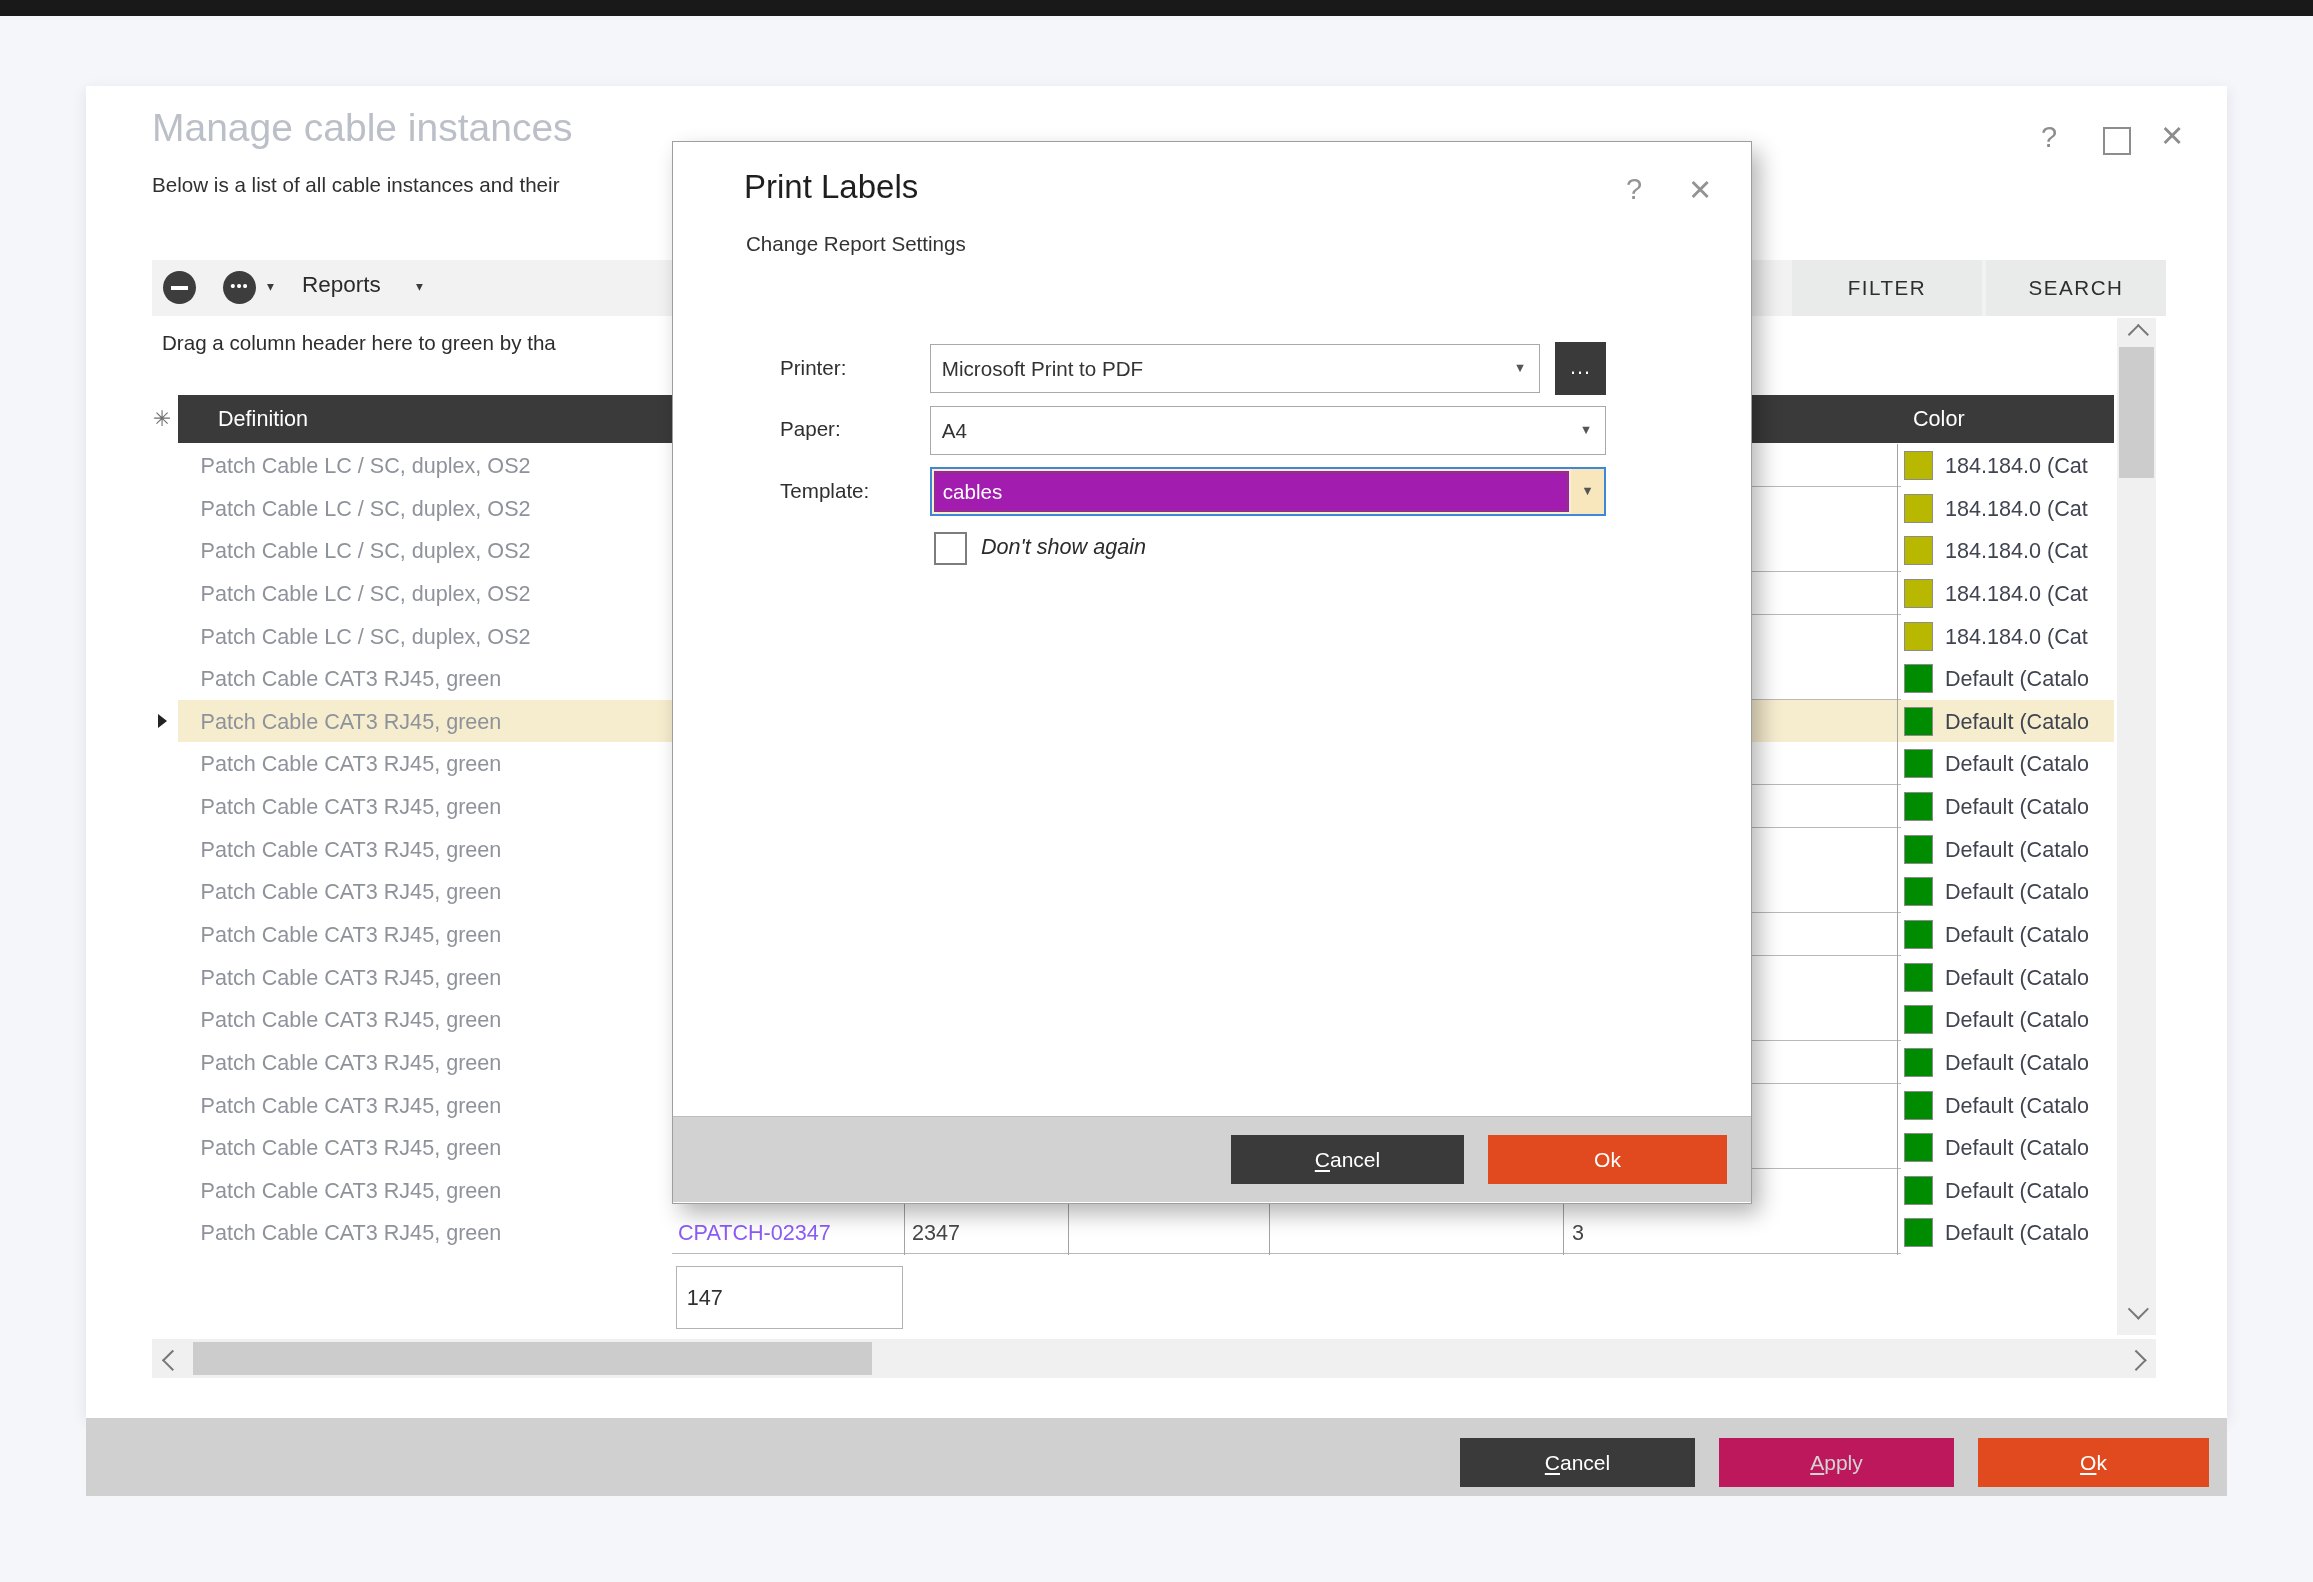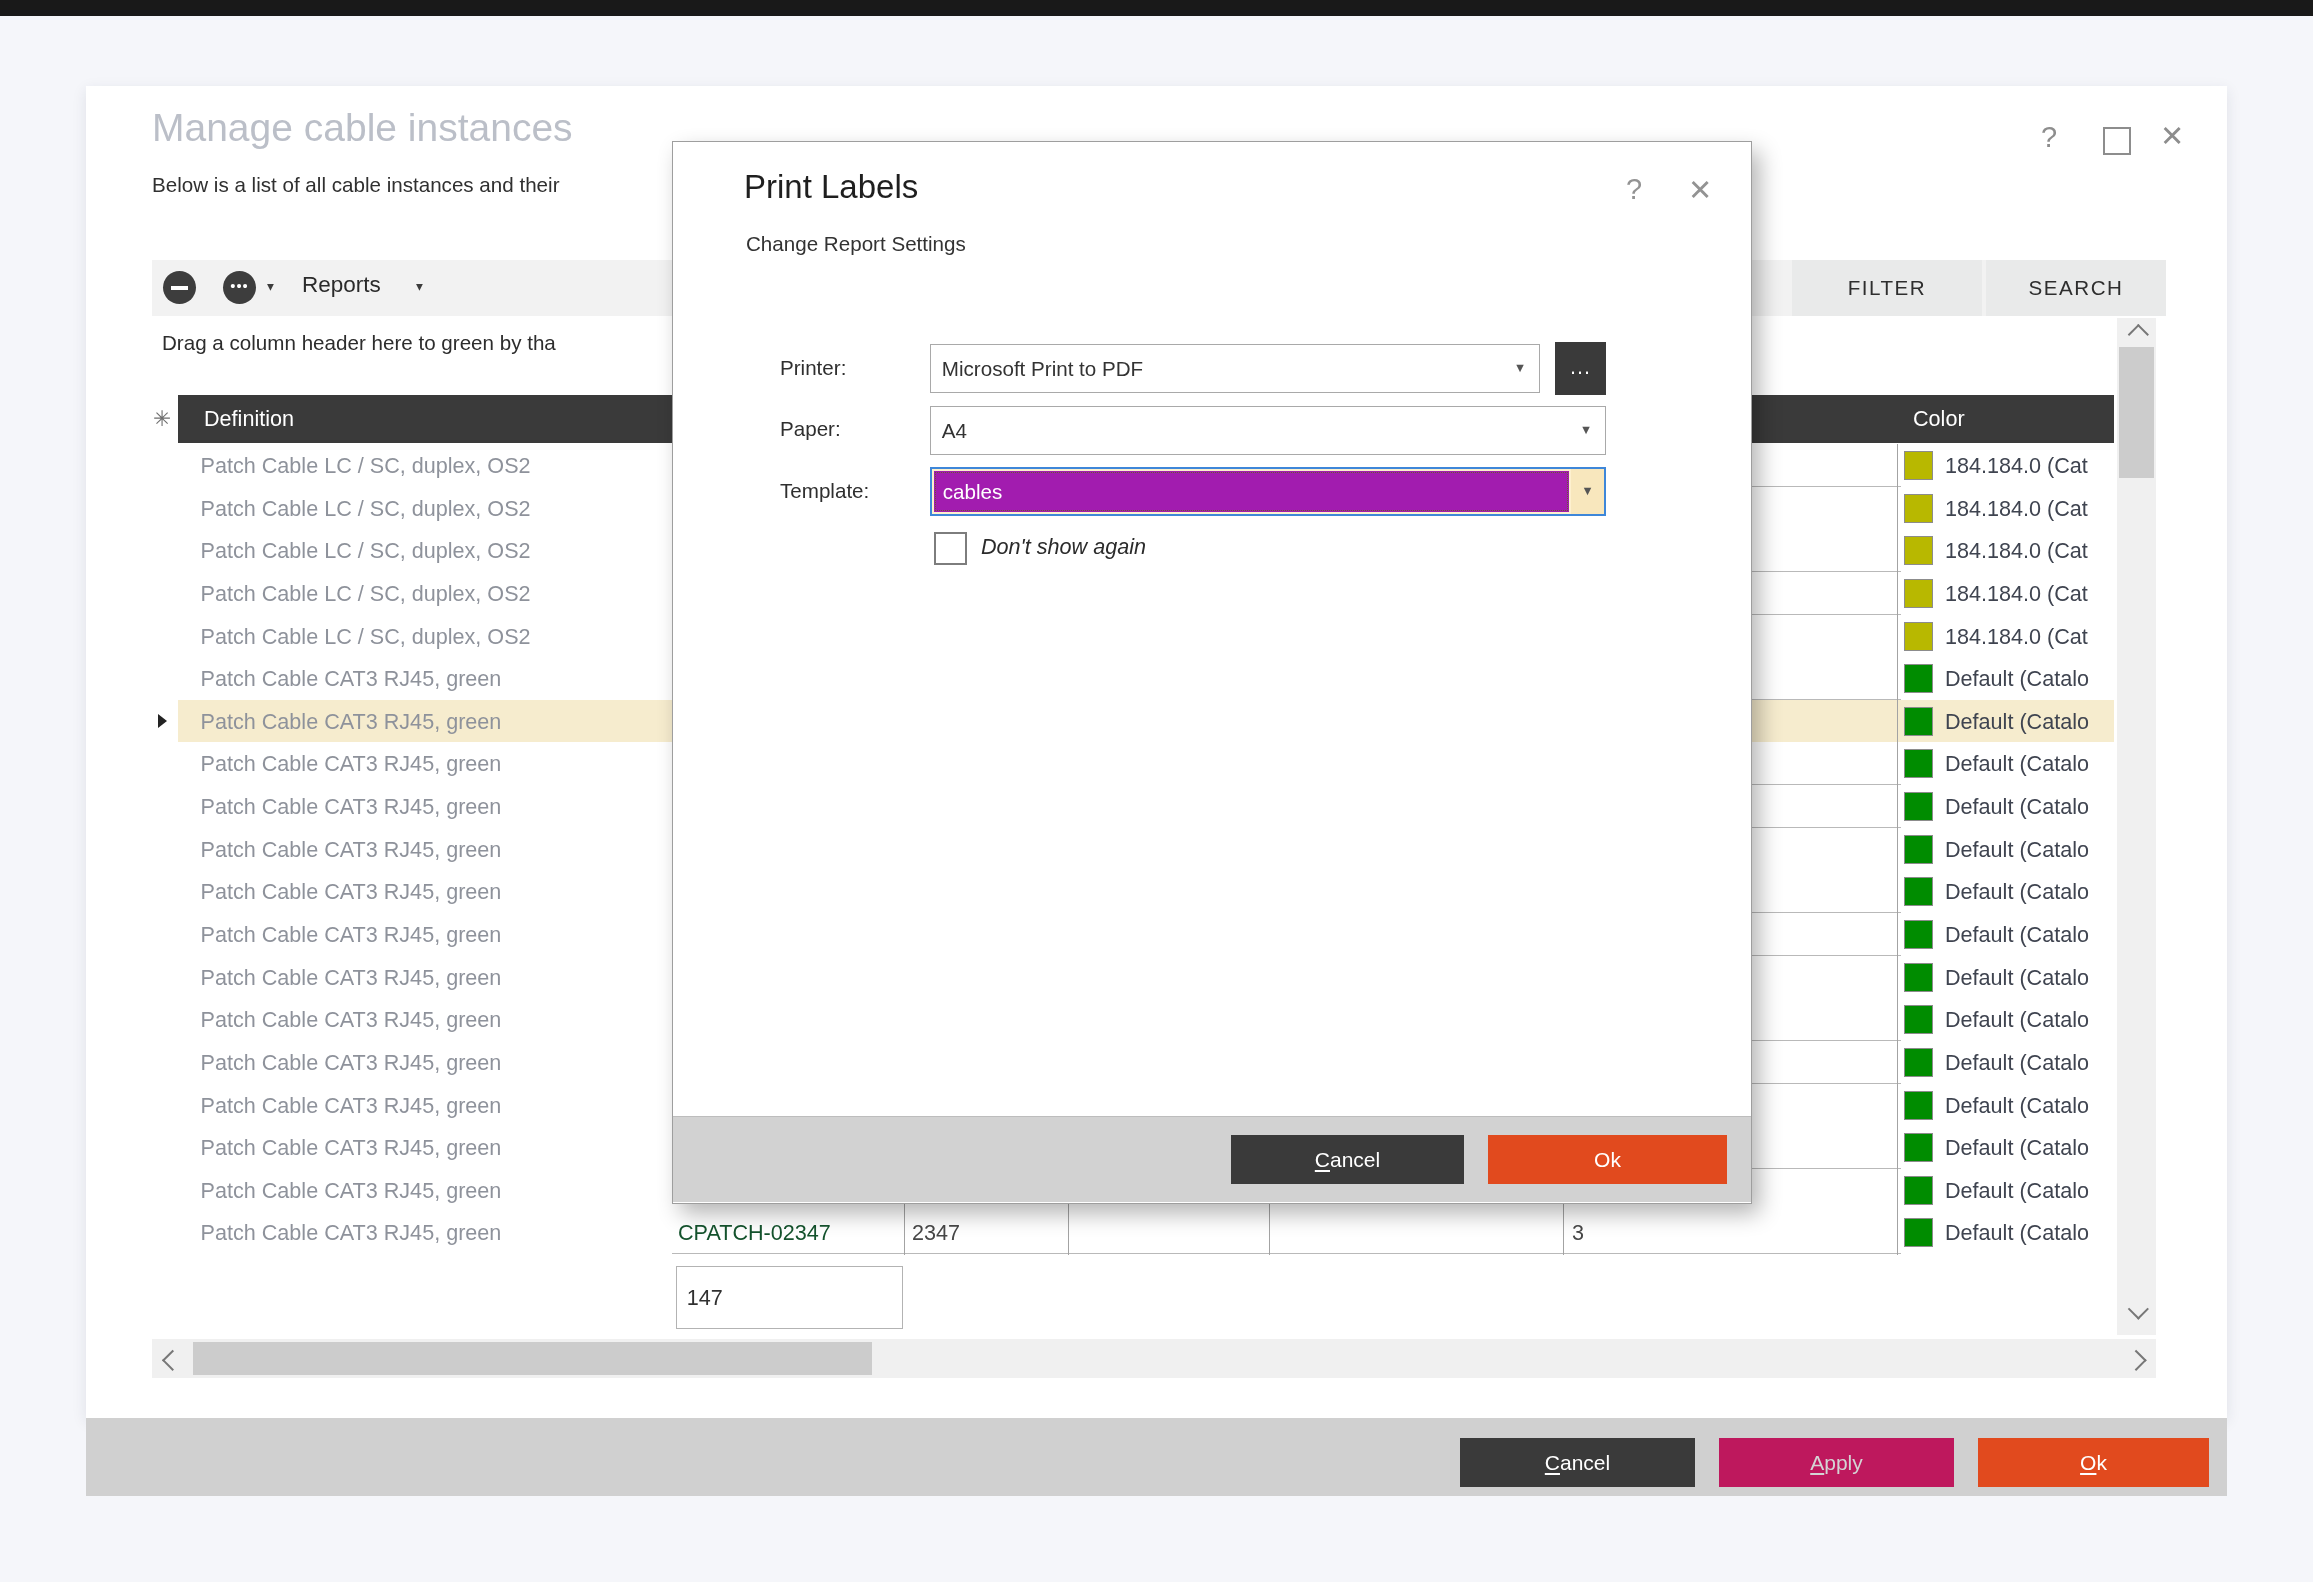--- a/index.html
+++ b/index.html
@@ -19,27 +19,27 @@
   .minusbar{left:7.8px;top:14.7px;width:17.6px;height:3.9px;background:#fff;position:absolute;}
   .dots{position:absolute;left:0;top:0;width:33px;height:33px;color:#fff;font-size:14.7px;
         letter-spacing:1px;text-align:center;line-height:31px;}
   .caret{font-size:13.7px;color:#3d3d3d;}
   .reports{font-size:22.5px;color:#2b2b2b;}
   .tbtn{height:56px;background:#e9eaea;font-size:20.6px;letter-spacing:1.5px;color:#2e2e2e;
         text-align:center;line-height:56px;}
   .grouphint{left:162px;top:331px;font-size:20.6px;color:#2d2d2d;}
   .asterisk{left:153px;top:406px;font-size:21.6px;color:#6f6f6f;}
   .thead{left:178px;top:395px;width:1936px;height:48px;background:#3a3a3a;color:#fff;font-size:21.6px;}
-  .thead .h-def{position:absolute;left:26px;top:0;line-height:48px;}
+  .thead .h-def{position:absolute;left:40px;top:0;line-height:48px;}
   .thead .h-len{position:absolute;left:1555px;top:0;line-height:48px;}
   .thead .h-col{position:absolute;left:1735px;top:0;line-height:48px;}
   .trow{position:absolute;left:178px;width:1936px;height:43px;background:#fff;}
   .trow.sel{background:#f6ecce;}
   .c-def{position:absolute;left:22.5px;top:0;line-height:43px;font-size:21.6px;color:#8e929b;white-space:nowrap;}
-  .c-name{position:absolute;left:500px;top:0;line-height:43px;font-size:21.6px;color:#14532d;}
+  .c-name{position:absolute;left:500px;top:0;line-height:43px;font-size:21.6px;color:#8b5cf6;}
   .c-num{position:absolute;left:734px;top:0;line-height:43px;font-size:21.6px;color:#474747;}
   .c-len{position:absolute;left:1394px;top:0;line-height:43px;font-size:21.6px;color:#474747;}
   .swatch{position:absolute;left:1726px;top:6.9px;width:27.4px;height:27.4px;border:1px solid #8c8c8c;}
   .c-color{position:absolute;left:1767px;top:0;line-height:43px;font-size:21.6px;color:#3f4450;
            width:169px;white-space:nowrap;overflow:hidden;}
   .c-borders{position:absolute;left:494px;bottom:0;width:1229px;height:1px;background:#b9b9b9;}
   .rowmark{position:absolute;left:-19.6px;top:13.7px;width:0;height:0;
            border-left:9.8px solid #232323;border-top:7.8px solid transparent;border-bottom:7.8px solid transparent;}
   .gridv{width:1px;top:444px;height:811px;background:#a3a3a3;}
   .sumbox{background:#fff;border:1px solid #b3b3b3;font-size:21.6px;color:#303030;line-height:61px;

